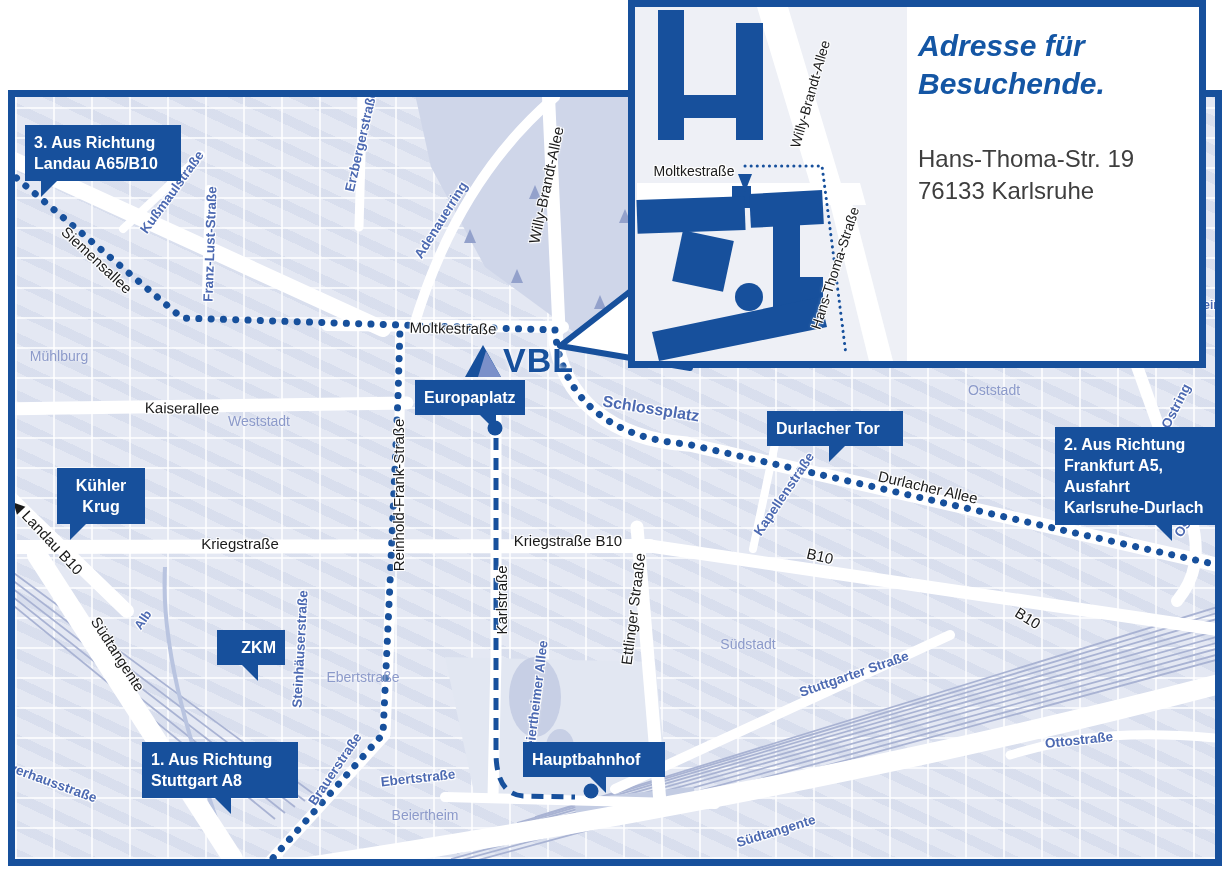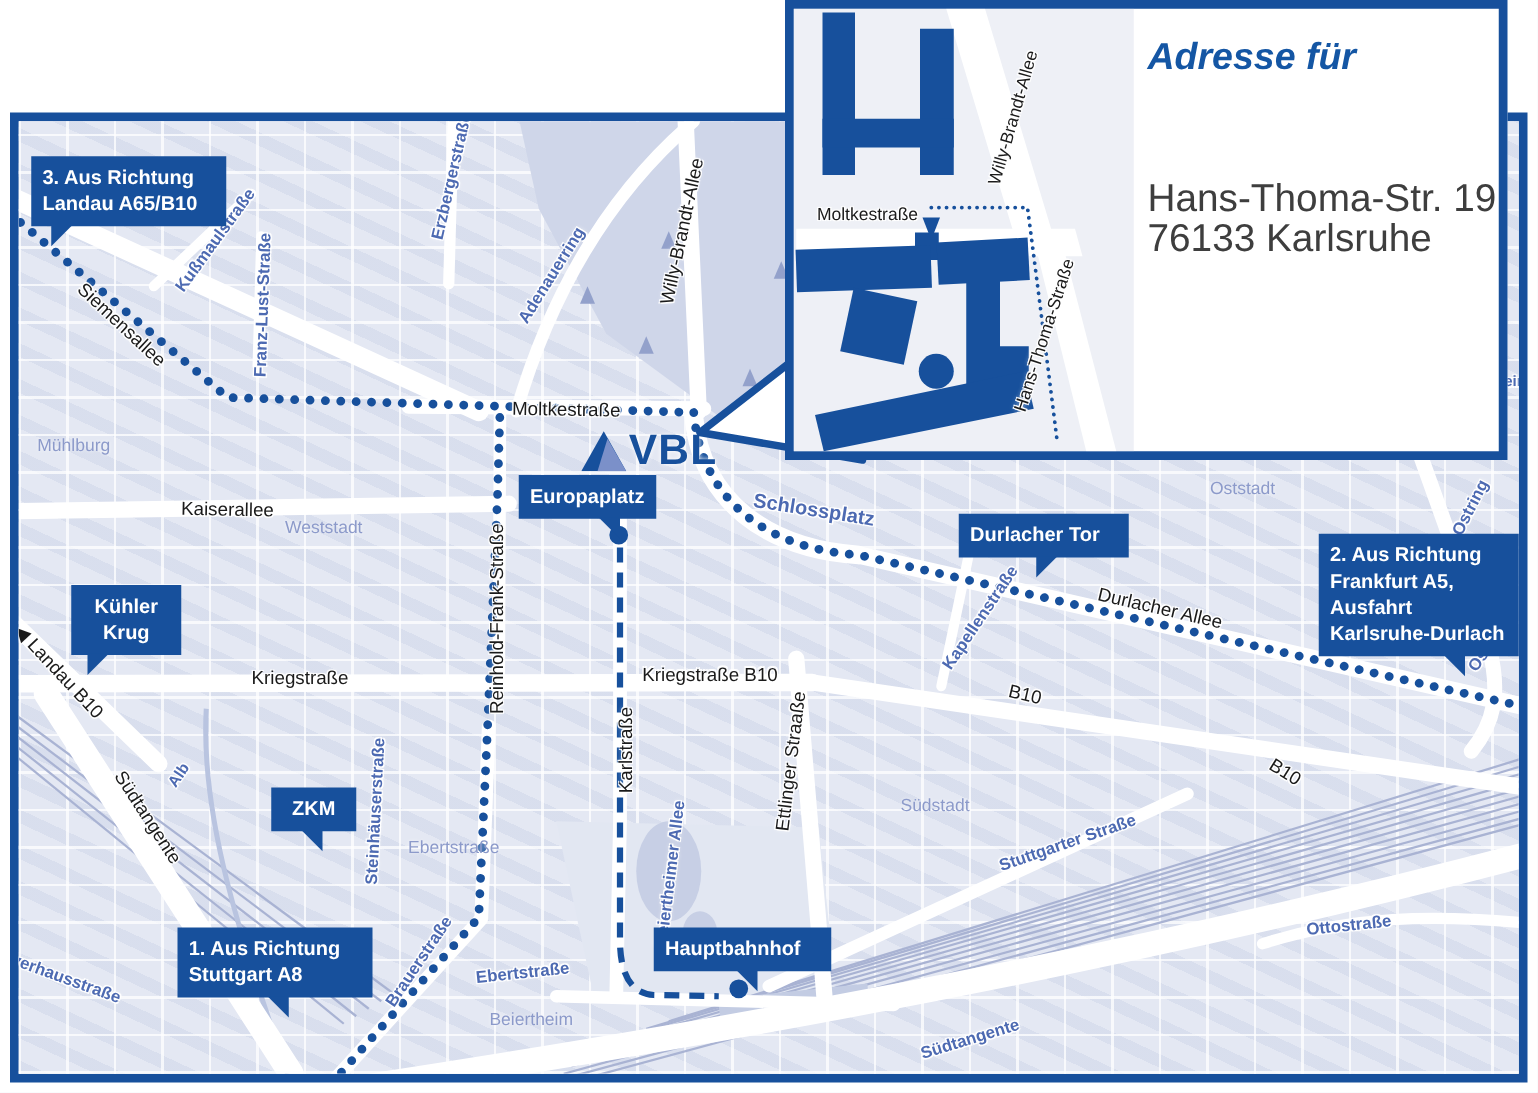--- a/index.html
+++ b/index.html
@@ -41,21 +41,21 @@
   #tail-svg{position:absolute;left:0;top:0;z-index:2;pointer-events:none;}
 
   
   #inset{position:absolute;left:628px;top:0;width:564px;height:354px;background:#ffffff;
     border:7px solid #17509c;z-index:3;}
   #inset-map-svg{position:absolute;left:0;top:0;}
   #inset-labels{position:absolute;left:0;top:0;width:564px;height:354px;}
   #inset-labels .street-label{font-size:14px;}
   #inset-title{position:absolute;left:283px;top:20px;color:#1456a4;font-weight:800;
     font-size:30px;line-height:38px;white-space:nowrap;font-style:italic;}
-  #inset-address{position:absolute;left:283px;top:136px;color:#3e3e3e;font-size:31px;
+  #inset-address{position:absolute;left:283px;top:136px;color:#3e3e3e;font-size:24px;
     line-height:32px;white-space:nowrap;}
 </style>
 </head>
 <body>
 
 <div id="stage">
 
   <div id="map-frame">
     <div id="map-inner">
 
@@ -175,21 +175,21 @@
           <div class="callout" style="left: 10px; top: 28px; width: 138px; text-align: left;">
             <div>3. Aus Richtung</div>
             <div>Landau A65/B10</div>
             <div class="ptr l" style="left: 16px;"></div>
           </div>
           <div class="callout" style="left: 42px; top: 371px; width: 70px; text-align: center;">
             <div>Kühler</div>
             <div>Krug</div>
             <div class="ptr l" style="left: 13px;"></div>
           </div>
-          <div class="callout" style="left: 202px; top: 533px; width: 50px; text-align: center;">
+          <div class="callout" style="left: 202px; top: 533px; width: 50px; text-align: right;">
             <div>ZKM</div>
             <div class="ptr r" style="left: 24px;"></div>
           </div>
           <div class="callout" style="left: 127px; top: 645px; width: 138px; text-align: left;">
             <div>1. Aus Richtung</div>
             <div>Stuttgart A8</div>
             <div class="ptr r" style="left: 72px;"></div>
           </div>
           <div class="callout" style="left: 400px; top: 283px; width: 92px; text-align: left;">
             <div>Europaplatz</div>
@@ -257,20 +257,21 @@
     </svg>
 
     <div id="inset-labels">
         <div class="street-label" style="left: 59px; top: 164px; font-size: 14px; transform: translate(-50%, -50%) rotate(0deg);">Moltkestraße</div>
         <div class="street-label" style="left: 175px; top: 87px; font-size: 14px; transform: translate(-50%, -50%) rotate(-74deg);">Willy-Brandt-Allee</div>
         <div class="street-label" style="left: 200px; top: 261px; font-size: 14px; transform: translate(-50%, -50%) rotate(-72deg);">Hans-Thoma-Straße</div>
       </div>
 
     <div id="inset-title">
       <div>Adresse für</div>
+      <div>Besuchende.</div>
     </div>
     <div id="inset-address">
       <div>Hans-Thoma-Str. 19</div>
       <div>76133 Karlsruhe</div>
     </div>
   </div>
 
 </div>
 
 </body></html>

